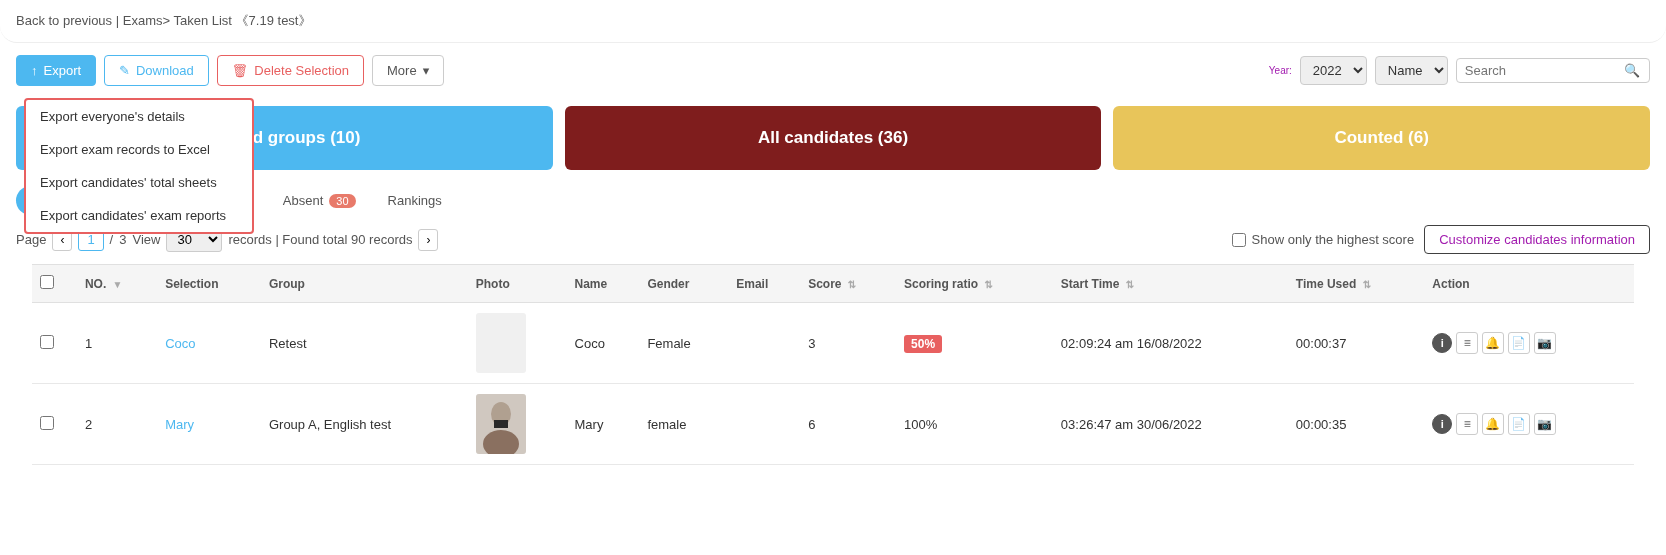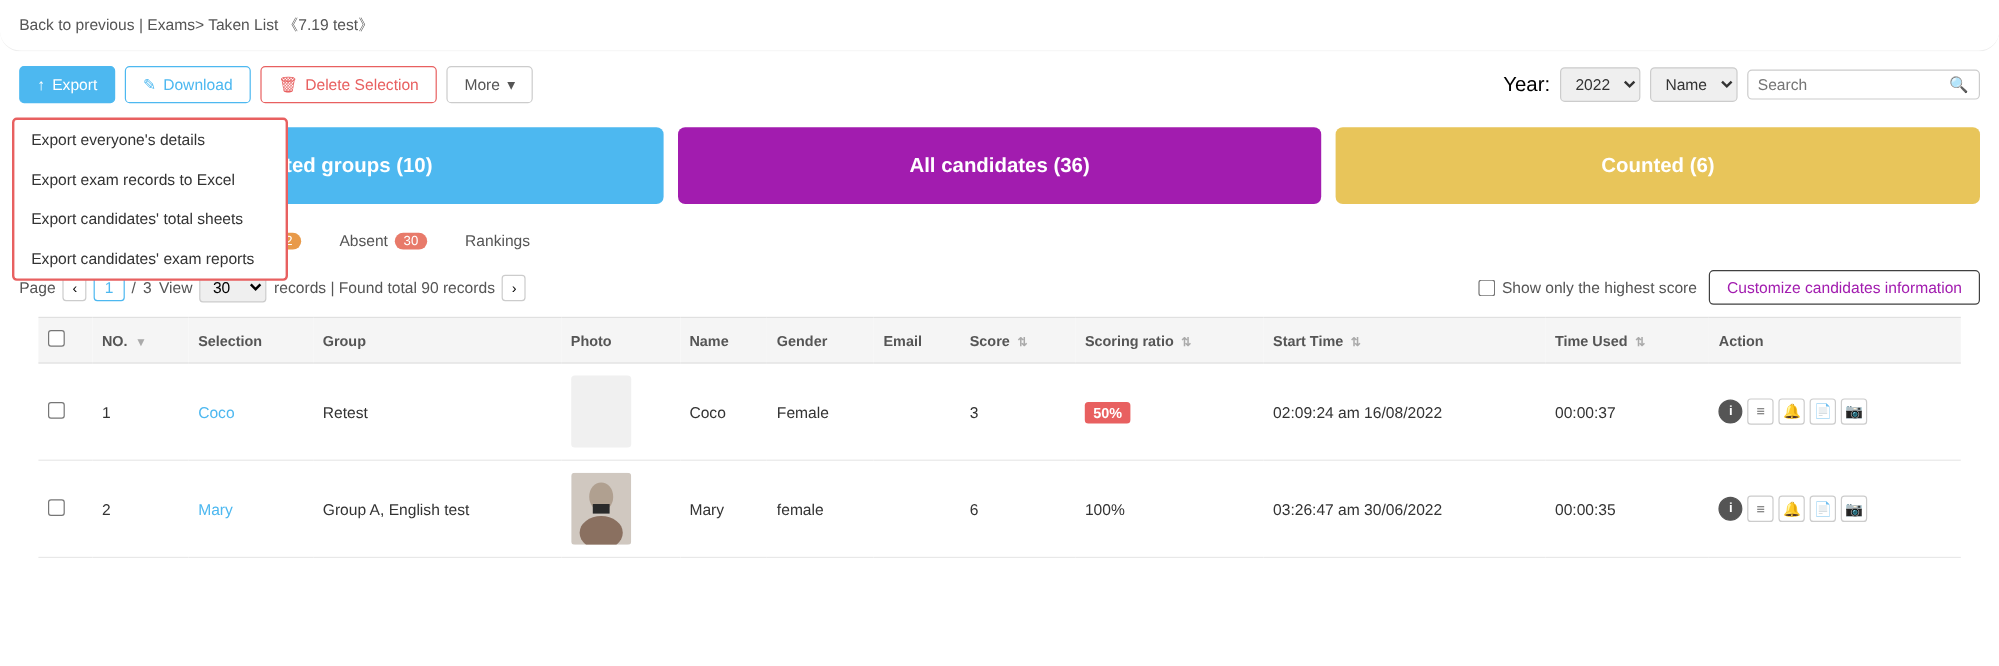--- a/index.html
+++ b/index.html
@@ -9,32 +9,32 @@
     .breadcrumb a { color: #555; text-decoration: none; }
     .breadcrumb span { color: #555; }
     
     .toolbar { display: flex; align-items: center; padding: 12px 16px; gap: 8px; position: relative; }
     .btn { display: flex; align-items: center; gap: 6px; padding: 7px 14px; border-radius: 4px; cursor: pointer; font-size: 13px; border: 1px solid; }
     .btn-export { background: #4db8f0; border-color: #4db8f0; color: #fff; }
     .btn-download { background: #fff; border-color: #4db8f0; color: #4db8f0; }
     .btn-delete { background: #fff; border-color: #e86060; color: #e86060; }
     .btn-more { background: #fff; border-color: #ccc; color: #555; }
     .toolbar-right { margin-left: auto; display: flex; align-items: center; gap: 8px; }
-    .year-label { font-size: 17px; color: #000000; }
+    .year-label { font-size: 10px; color: #a21caf; }
     select.year-select, select.name-select { padding: 5px 8px; border: 1px solid #ccc; border-radius: 4px; font-size: 13px; color: #333; }
     .search-box { display: flex; align-items: center; border: 1px solid #ccc; border-radius: 4px; padding: 4px 8px; justify-content: center; }
     .search-box input { border: none; outline: none; font-size: 13px; width: 160px; }
     
-    .dropdown-menu { position: absolute; top: 55px; left: 10px; background: #fff; border: 2px solid #e86060; border-radius: 4px; z-index: 100; min-width: 230px; }
+    .dropdown-menu { position: absolute; top: 55px; left: 24px; background: #fff; border: 2px solid #e86060; border-radius: 4px; z-index: 100; min-width: 230px; }
     .dropdown-item { padding: 9px 14px; cursor: pointer; font-size: 13px; color: #333; }
     
     .stats-bar { display: flex; gap: 12px; padding: 8px 16px; }
     .stat-card { flex: 1; padding: 22px 16px; border-radius: 6px; text-align: center; font-size: 17px; font-weight: bold; color: #fff; cursor: pointer; }
     .stat-blue { background: #4db8f0; }
-    .stat-green { background: #a21caf; }
+    .stat-green { background: #7f1d1d; }
     .stat-yellow { background: #e8c55a; }
     .stat-red { background: #e87a6a; }
     
     .tab-bar { display: flex; align-items: center; gap: 4px; padding: 8px 16px 0 16px; }
     .tab { padding: 7px 14px; border-radius: 20px; cursor: pointer; font-size: 13px; display: flex; align-items: center; gap: 6px; }
     .tab-active { background: #4db8f0; color: #fff; }
     .tab-inactive { color: #555; background: transparent; }
     .badge { display: inline-block; background: #e87a6a; color: #fff; border-radius: 10px; padding: 1px 7px; font-size: 11px; min-width: 20px; text-align: center; }
     .badge-orange { background: #e89a4a; }
     .badge-red { background: #e87a6a; }

